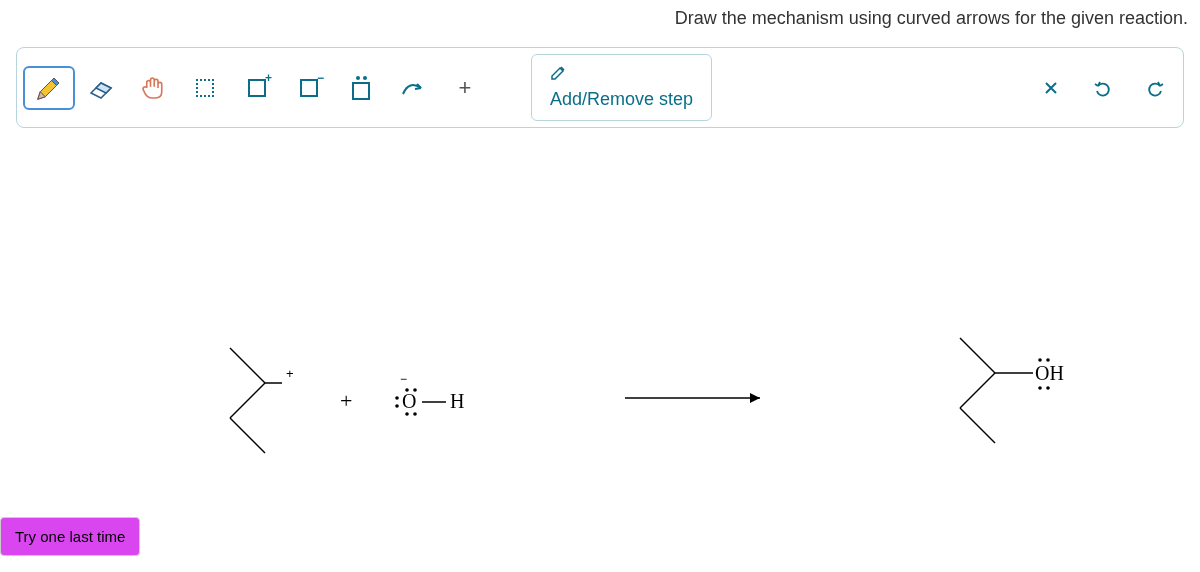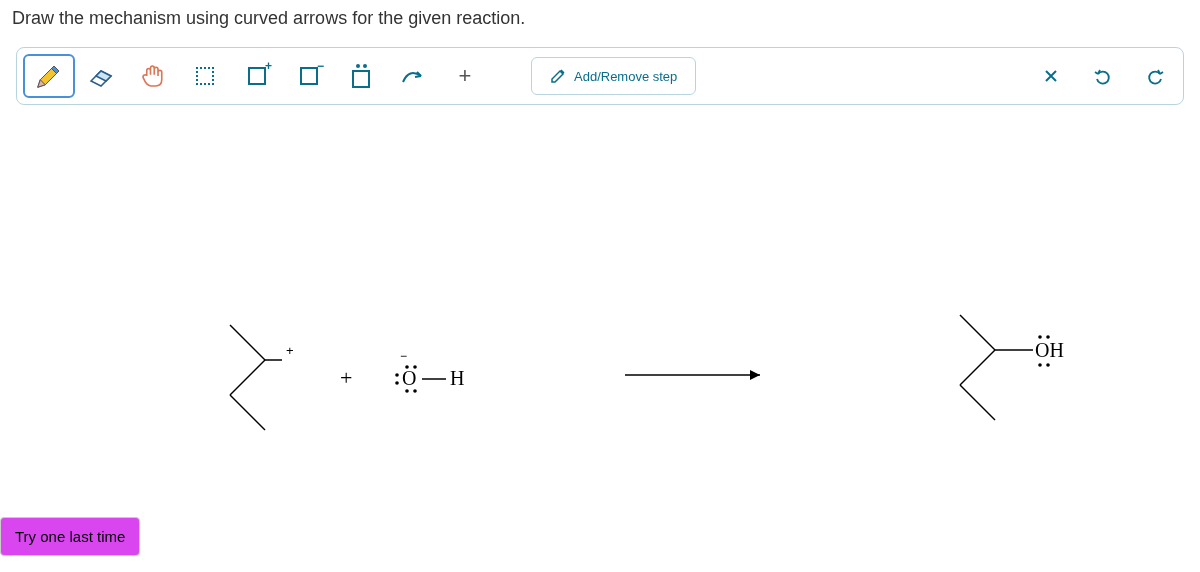--- a/index.html
+++ b/index.html
@@ -11,20 +11,21 @@
       font-family: Arial, sans-serif;
       background: #fff;
       width: 1200px;
       height: 572px;
       position: relative;
     }
     .question {
       font-size: 18px;
       color: #333;
       padding: 8px 12px;
+      text-align: right;
     }
     .toolbar-wrapper {
       padding: 10px 16px 0 16px;
     }
     .toolbar {
       display: flex;
       align-items: center;
       border: 1px solid #b8d4dd;
       border-radius: 8px;
       padding: 6px;
@@ -47,28 +48,29 @@
     .tool-group-right {
       margin-left: auto;
       display: flex;
       align-items: center;
       gap: 8px;
     }
     .add-remove-btn {
       border: 1px solid #b8d4dd;
       border-radius: 6px;
       padding: 10px 18px;
-      font-size: 13px;
+      font-size: 18px;
       color: #0a6e8a;
       cursor: pointer;
       display: flex;
-      align-items: center;
+      align-items: flex-start;
       gap: 8px;
       margin-left: 40px;
       margin-right: 40px;
+      flex-direction: column;
     }
     .util-btn {
       width: 44px;
       height: 44px;
       display: flex;
       align-items: center;
       justify-content: center;
       cursor: pointer;
       color: #0a6e8a;
     }

